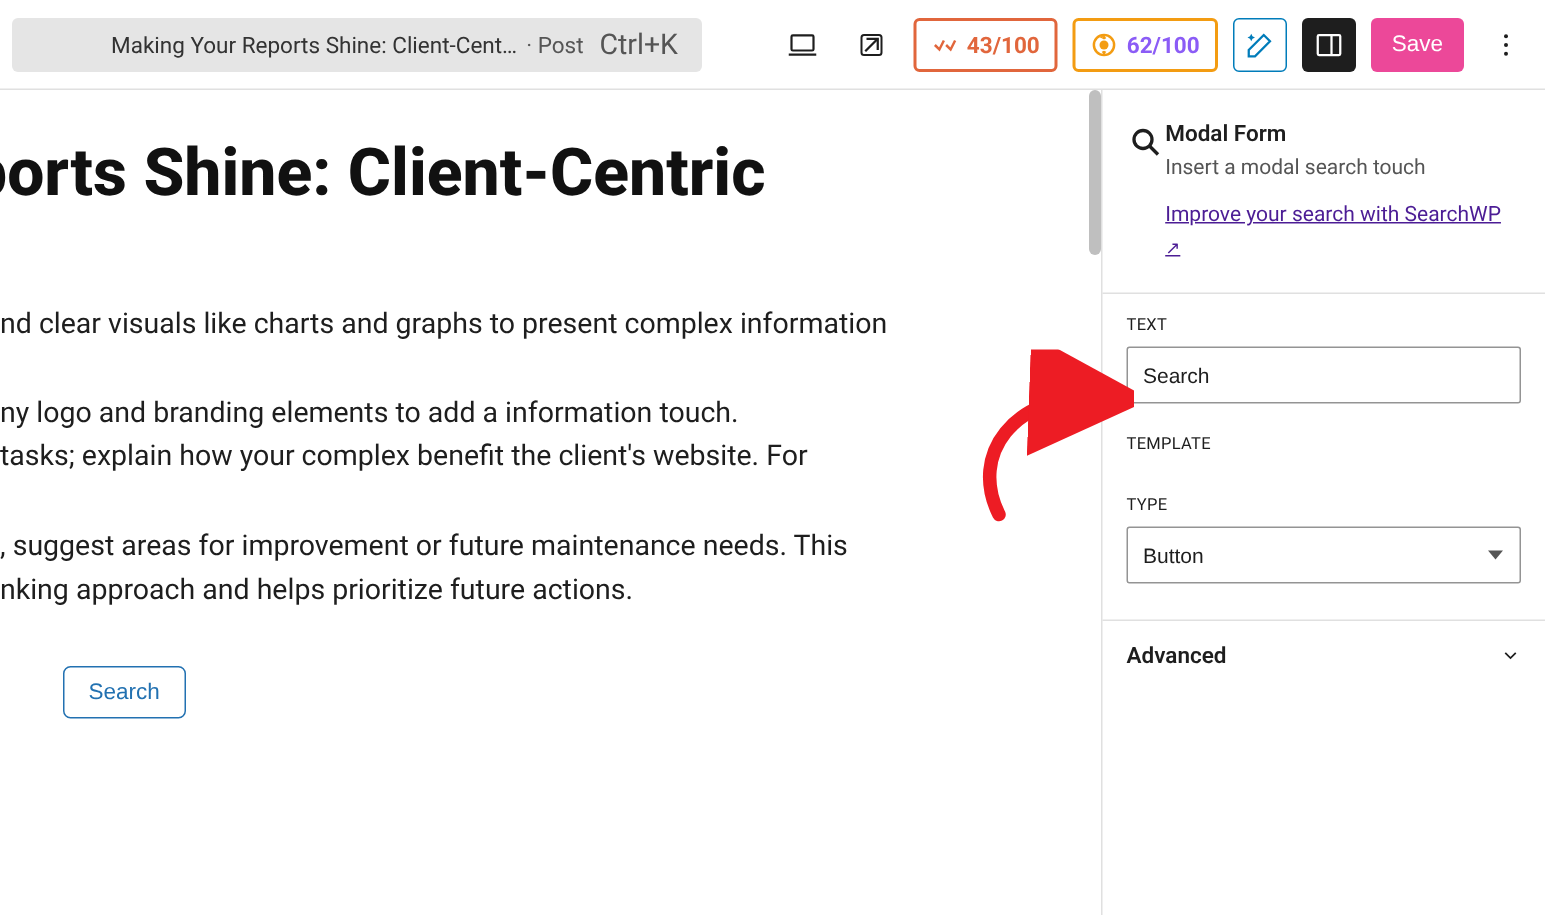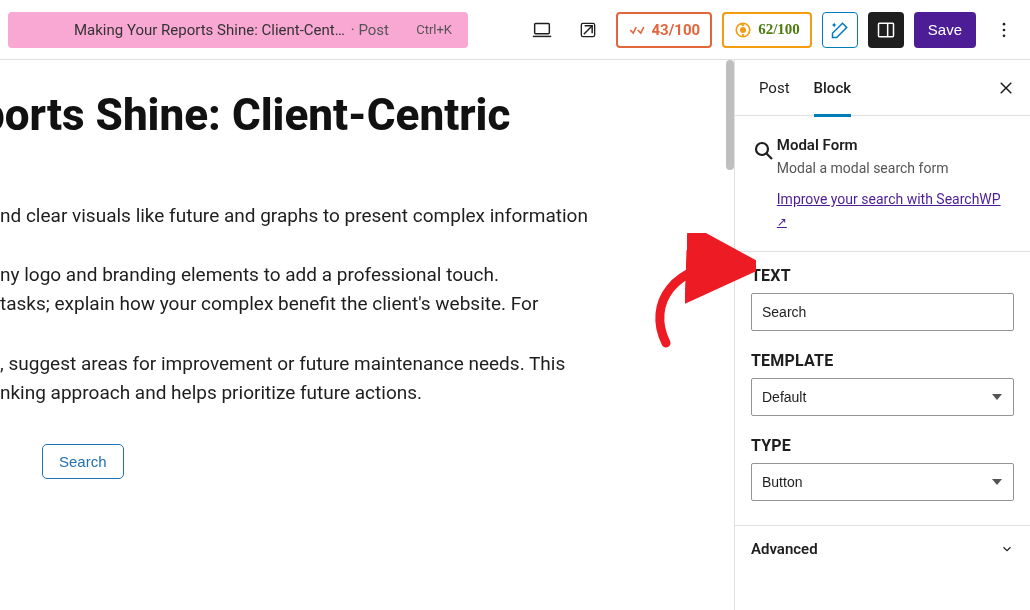--- a/index.html
+++ b/index.html
@@ -17,33 +17,33 @@
     
     .top-toolbar {
       display: flex;
       align-items: center;
       height: 60px;
       border-bottom: 1px solid #e0e0e0;
       padding: 0 8px;
       gap: 8px;
     }
     .title-area {
-      background: #f9a8d4;
+      background: #e5e5e5;
       border-radius: 4px;
       height: 36px;
       display: flex;
       align-items: center;
       padding: 0 16px;
       flex: 0 0 460px;
       gap: 6px;
       color: #555;
     }
     .title-text { color: #333; font-size: 15px; margin-left: 50px; }
     .title-type { color: #555; font-size: 15px; }
-    .title-shortcut { margin-left: auto; color: #555; font-size: 13px; text-align: right; }
+    .title-shortcut { margin-left: auto; color: #555; font-size: 19px; text-align: right; }
 
     .toolbar-right {
       margin-left: auto;
       display: flex;
       align-items: flex-end;
       gap: 10px;
     }
     .icon-btn {
       width: 36px; height: 36px;
       display: flex; align-items: center; justify-content: center;
@@ -55,37 +55,37 @@
       border-radius: 4px;
       height: 36px;
       padding: 0 10px;
       display: flex;
       align-items: center;
       gap: 6px;
       font-weight: 700;
       font-size: 15px;
     }
     .score-red { border-color: #e1663c; color: #e1663c; }
-    .score-orange { border-color: #f39c12; color: #4d7c0f; font-family: Liberation Serif, serif; }
+    .score-orange { border-color: #f39c12; color: #8b5cf6; }
     .analysis-btn {
       border: 1px solid #007cba;
       border-radius: 4px;
       height: 36px; width: 36px;
       display: flex; align-items: center; justify-content: center;
       cursor: pointer;
     }
     .settings-btn {
       background: #1e1e1e;
       border-radius: 4px;
       height: 36px; width: 36px;
       display: flex; align-items: center; justify-content: center;
       cursor: pointer;
     }
     .save-btn {
-      background: #4c1d95;
+      background: #ec4899;
       color: #fff;
       border: none;
       border-radius: 4px;
       height: 36px;
       padding: 0 14px;
       font-size: 15px;
       font-weight: 400;
       cursor: pointer;
     }
     .options-btn {
@@ -207,22 +207,22 @@
       font-size: 14px;
       line-height: 1.6;
       display: inline-block;
     }
     .ext-arrow { font-size: 12px; margin-left: 2px; }
 
     .panel-section {
       padding: 14px 16px 6px 16px;
     }
     .panel-label {
-      font-size: 16px;
-      font-weight: 700;
+      font-size: 11px;
+      font-weight: 400;
       text-transform: uppercase;
       color: #1e1e1e;
       margin-bottom: 8px;
       letter-spacing: 0.2px;
     }
     .panel-input, .panel-select {
       width: 100%;
       border: 1px solid #949494;
       border-radius: 2px;
       height: 38px;
@@ -335,76 +335,62 @@
 
 <div class="main-layout">
 
   <div class="editor-canvas">
     <div class="scroll-indicator"></div>
 
     <div class="canvas-inner">
       <h1 class="post-title">ports Shine: Client-Centric</h1>
 
       <div class="post-body">
-        <p>nd clear visuals like future and graphs to present complex information</p>
+        <p>nd clear visuals like charts and graphs to present complex information</p>
         <p>
-          <span>ny logo and branding elements to add a professional touch.</span><br>
+          <span>ny logo and branding elements to add a information touch.</span><br>
           <span>tasks; explain how your complex benefit the client's website. For</span><br>
         </p>
         <p>
           <span>, suggest areas for improvement or future maintenance needs. This</span><br>
           <span>nking approach and helps prioritize future actions.</span>
         </p>
       </div>
 
       <button class="search-block-btn">Search</button>
     </div>
   </div>
 
   <aside class="sidebar">
-    <div class="sidebar-tabs">
-      <div class="tab">Post</div>
-      <div class="tab active">Block</div>
-      <div class="close-sidebar">
-        <svg width="18" height="18" viewBox="0 0 24 24" fill="none" stroke="#1e1e1e" stroke-width="2">
-            <path d="M5 5l14 14M19 5L5 19"></path>
-          </svg>
-      </div>
-    </div>
 
     <div class="block-info">
       <div class="block-info-row">
         <div class="block-icon">
           <svg width="24" height="24" viewBox="0 0 24 24" fill="none" stroke="#1e1e1e" stroke-width="2.2">
               <circle cx="10" cy="10" r="6"></circle>
               <path d="M20 20l-5.5-5.5"></path>
             </svg>
         </div>
         <div>
           <div class="block-title">Modal Form</div>
-          <div class="block-desc">Modal a modal search form</div>
+          <div class="block-desc">Insert a modal search touch</div>
           <a href="#" class="block-link">
             <span>Improve your search with SearchWP</span><span class="ext-arrow"> ↗</span>
           </a>
         </div>
       </div>
     </div>
 
     <div class="panel-section">
       <div class="panel-label">Text</div>
       <input class="panel-input" value="Search" style="">
     </div>
 
     <div class="panel-section">
       <div class="panel-label">Template</div>
-      <div class="select-wrap">
-        <select class="panel-select">
-          <option>Default</option>
-        </select>
-      </div>
     </div>
 
     <div class="panel-section">
       <div class="panel-label">Type</div>
       <div class="select-wrap">
         <select class="panel-select">
           <option>Button</option>
         </select>
       </div>
     </div>

